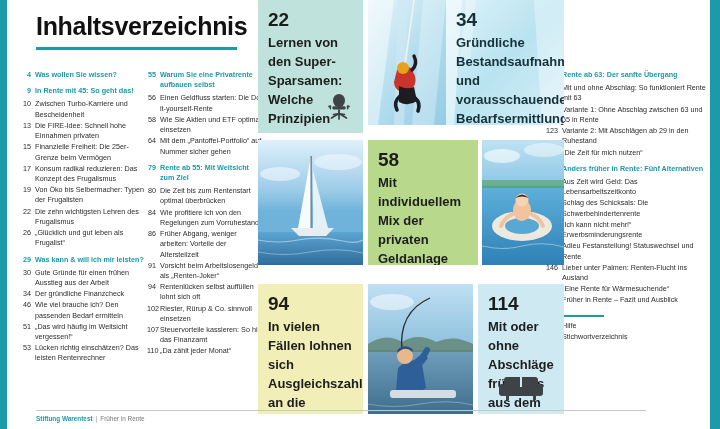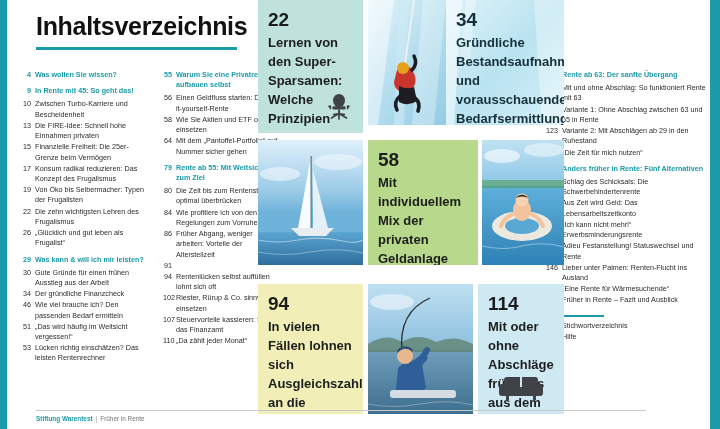--- a/index.html
+++ b/index.html
@@ -34,21 +34,21 @@
     background: #1b9aaa;
   }
   
   .toc-col {
     position: absolute;
     font-size: 7.2px;
     line-height: 1.42;
     color: #2b2b2b;
   }
   .toc-col.c1 { left: 22px; top: 70px; width: 122px; }
-  .toc-col.c2 { left: 163px; top: 70px; width: 118px; }
+  .toc-col.c2 { left: 147px; top: 70px; width: 118px; }
   .toc-col.c3 { left: 545px; top: 70px; width: 162px; }
 
   .entry { display: flex; margin-bottom: 1.5px; }
   .entry .pg {
     flex: 0 0 auto; text-align: right; padding-right: 4px;
   }
   .toc-col.c1 .pg, .toc-col.c2 .pg { width: 13px; }
   .toc-col.c3 .pg { width: 17px; }
   .entry .tx { flex: 1 1 auto; }
 
@@ -238,20 +238,21 @@
       <div class="entry sub">
         <span class="pg">84</span>
         <span class="tx">Wie profitiere ich von den Regelungen zum Vorruhestand?</span>
       </div>
       <div class="entry sub">
         <span class="pg">86</span>
         <span class="tx">Früher Abgang, weniger arbeiten: Vorteile der Altersteilzeit</span>
       </div>
       <div class="entry sub">
         <span class="pg">91</span>
+        <span class="tx">Vorsicht beim Arbeitslosengeld als „Renten-Joker“</span>
       </div>
       <div class="entry sub">
         <span class="pg">94</span>
         <span class="tx">Rentenlücken selbst auffüllen lohnt sich oft</span>
       </div>
       <div class="entry sub">
         <span class="pg">102</span>
         <span class="tx">Riester, Rürup &amp; Co. sinnvoll einsetzen</span>
       </div>
       <div class="entry sub">
@@ -283,28 +284,28 @@
       </div>
       <div class="entry sub">
         <span class="pg">132</span>
         <span class="tx">„Die Zeit für mich nutzen“</span>
       </div>
       <div class="entry head">
         <span class="pg">135</span>
         <span class="tx">Anders früher in Rente: Fünf Alternativen</span>
       </div>
       <div class="entry sub">
+        <span class="pg">136</span>
+        <span class="tx">Aus Zeit wird Geld: Das Lebensarbeitszeitkonto</span>
+      </div>
+      <div class="entry sub">
         <span class="pg">138</span>
         <span class="tx">Schlag des Schicksals: Die Schwerbehindertenrente</span>
       </div>
       <div class="entry sub">
-        <span class="pg">136</span>
-        <span class="tx">Aus Zeit wird Geld: Das Lebensarbeitszeitkonto</span>
-      </div>
-      <div class="entry sub">
         <span class="pg">141</span>
         <span class="tx">„Ich kann nicht mehr!“ Erwerbsminderungsrente</span>
       </div>
       <div class="entry sub">
         <span class="pg">144</span>
         <span class="tx">Adieu Festanstellung! Statuswechsel und Rente</span>
       </div>
       <div class="entry sub">
         <span class="pg">146</span>
         <span class="tx">Lieber unter Palmen: Renten-Flucht ins Ausland</span>
@@ -312,26 +313,26 @@
       <div class="entry sub">
         <span class="pg">149</span>
         <span class="tx">„Eine Rente für Wärmesuchende“</span>
       </div>
       <div class="entry sub">
         <span class="pg">151</span>
         <span class="tx">Früher in Rente – Fazit und Ausblick</span>
       </div>
       <div class="rule-small"></div>
       <div class="entry sub">
+        <span class="pg">152</span>
+        <span class="tx">Hilfe</span>
+      </div>
+      <div class="entry sub">
         <span class="pg">158</span>
         <span class="tx">Stichwortverzeichnis</span>
-      </div>
-      <div class="entry sub">
-        <span class="pg">152</span>
-        <span class="tx">Hilfe</span>
       </div>
     </div>
 
   <div class="tile tile-pad" id="tile-22">
     <div class="num">22</div>
     <div class="body">Lernen von den Super-Sparsamen: Welche Prinzipien des Frugalismus für den frühen Ruhestand nutzen können.</div>
     <div class="icon-wrap">
       <svg width="30" height="30" viewBox="0 0 30 30">
         <ellipse cx="15" cy="7.5" rx="6" ry="6.6" fill="#3f4348"></ellipse>
         <rect x="8.4" y="13.2" width="13.2" height="3.4" rx="1.4" fill="#3f4348"></rect>

